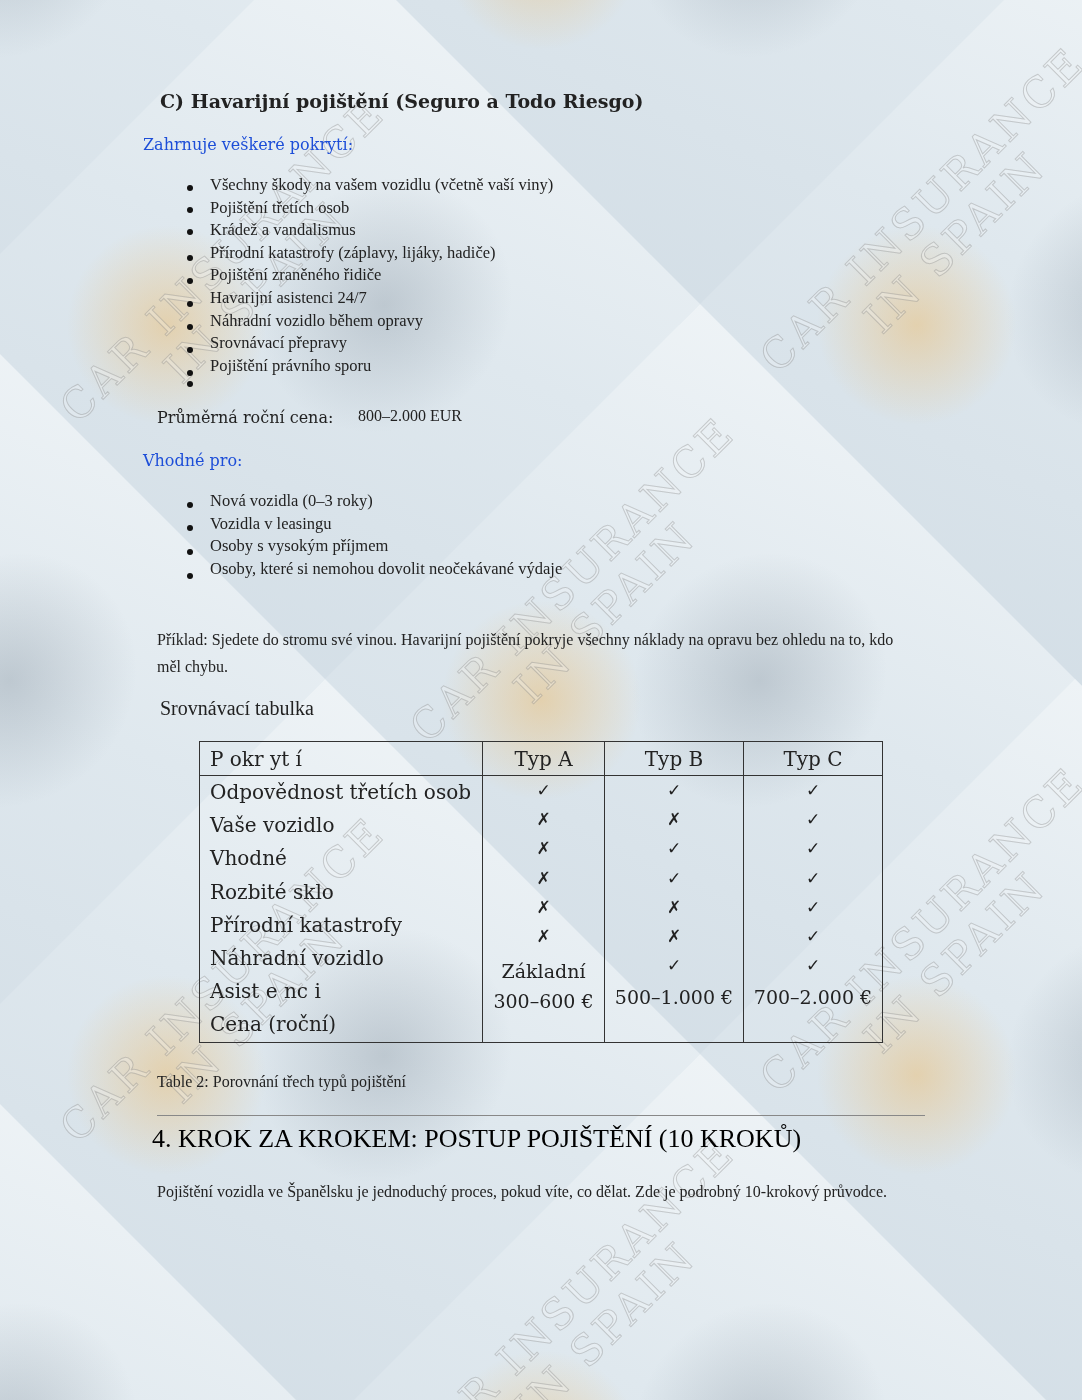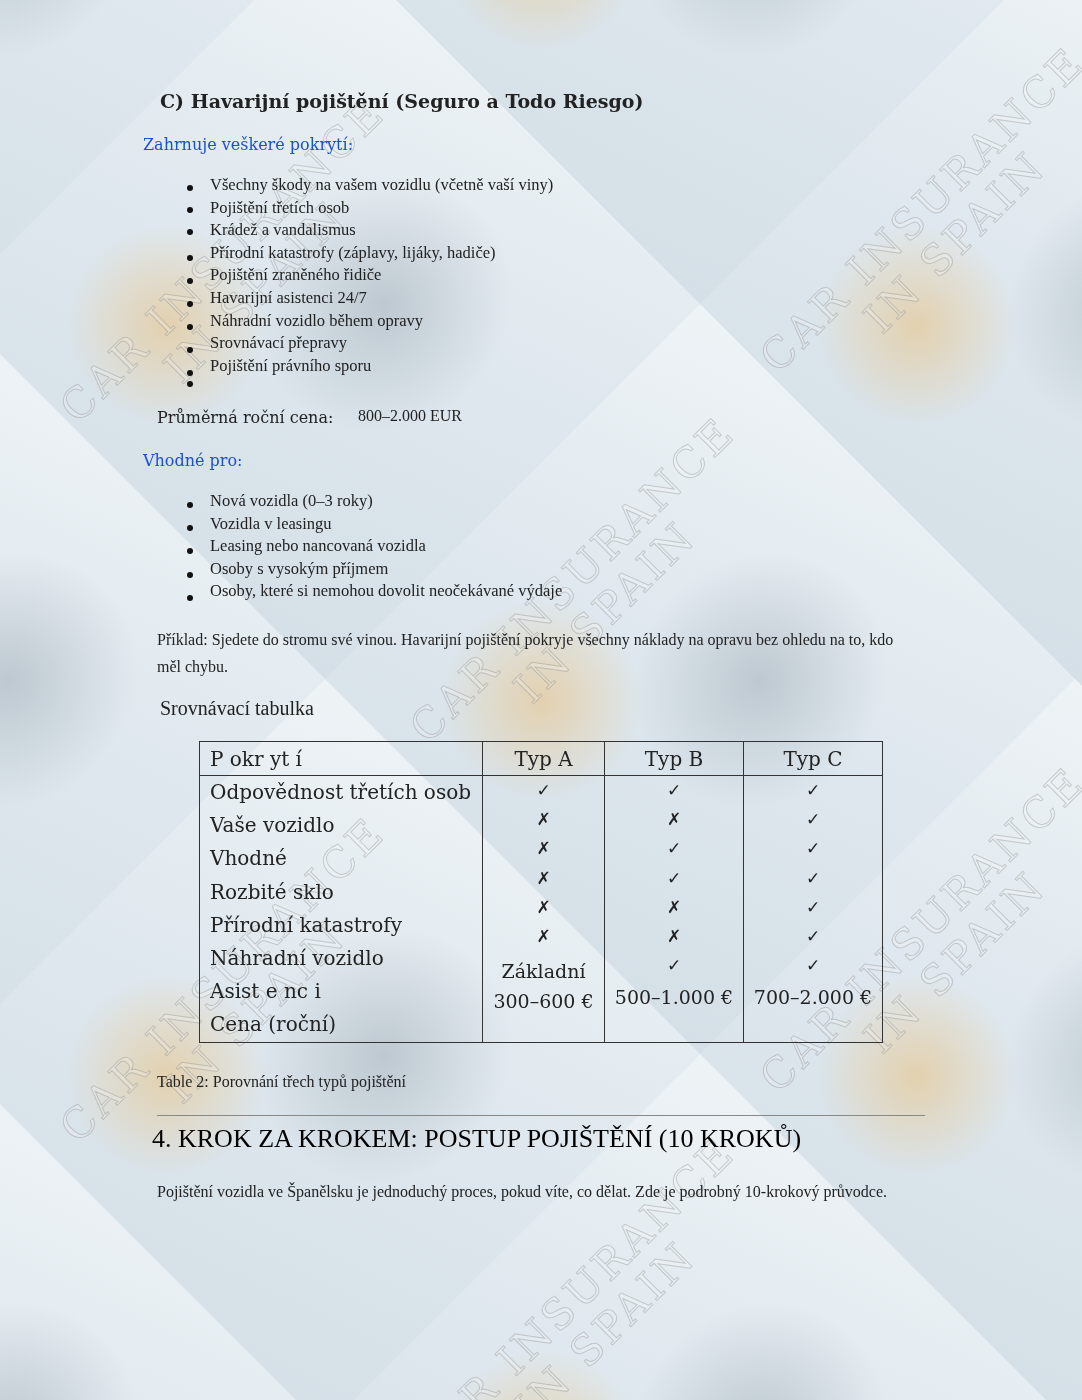--- a/index.html
+++ b/index.html
@@ -94,21 +94,20 @@
   </ul>
 
   <div class="price-label">Průměrná roční cena:</div>
   <div class="price-val">800–2.000 EUR</div>
 
   <div class="p" style="top:451px;">Vhodné pro:</div>
 
   <ul class="bul" style="top:490px;">
     <li><span class="dot" style="top:12px"></span><span>Nová vozidla (0–3 roky)</span></li>
     <li><span class="dot" style="top:12px"></span><span>Vozidla v leasingu</span></li>
-    <li><span class="dot" style="top:13px"></span><span>Leasing nebo  nancovaná vozidla</span></li>
     <li><span class="dot" style="top:14px"></span><span>Osoby s vysokým příjmem</span></li>
     <li><span class="dot" style="top:15px"></span><span>Osoby, které si nemohou dovolit neočekávané výdaje</span></li>
   </ul>
 
   <div class="example">Příklad: Sjedete do stromu své vinou. Havarijní pojištění pokryje všechny náklady na opravu bez ohledu na to, kdo měl chybu.</div>
 
   <div class="table-title">Srovnávací tabulka</div>
 
   <table class="cmp">
     <thead>

